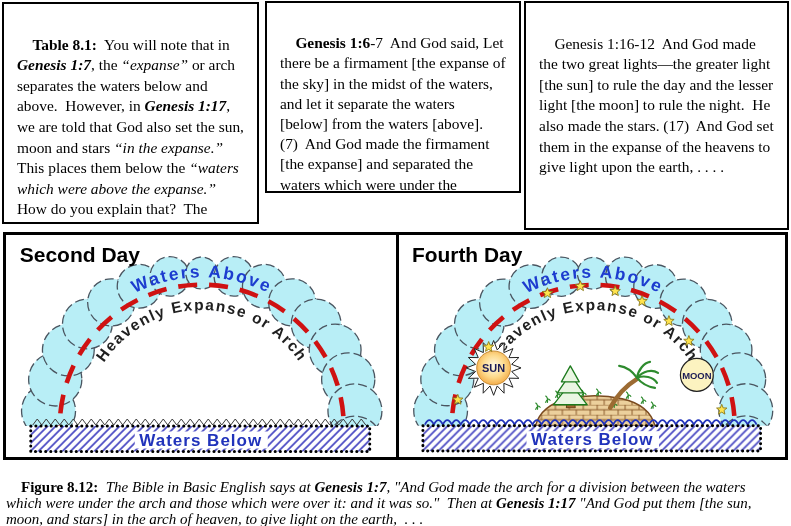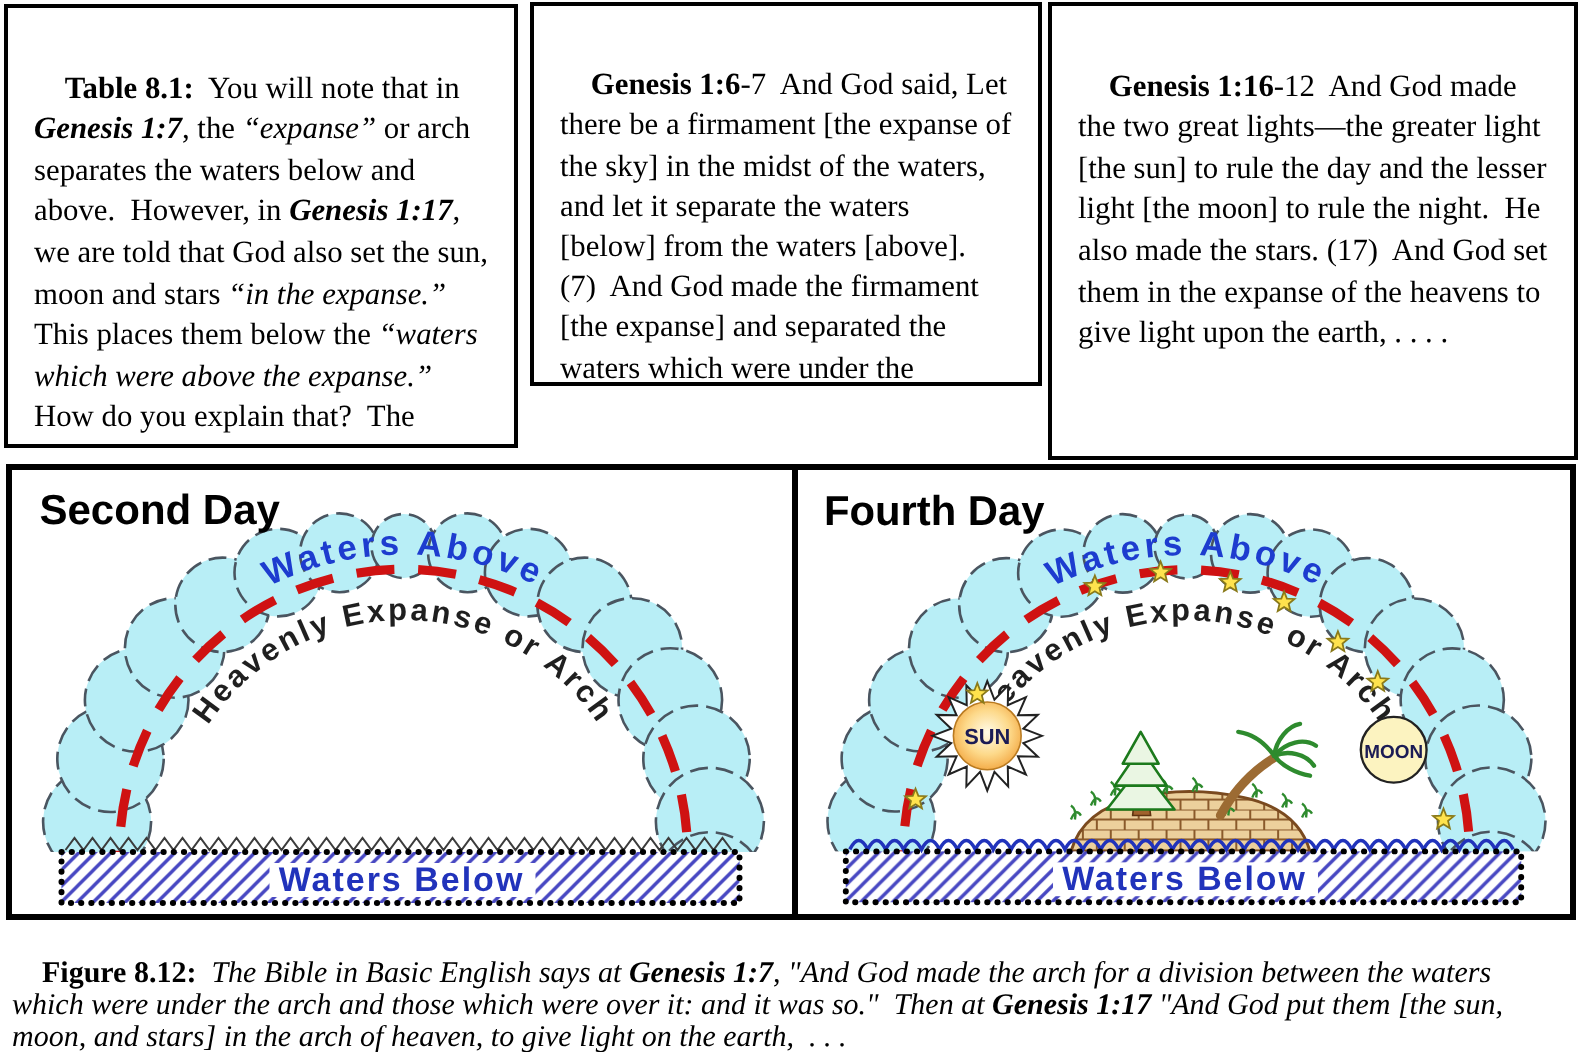--- a/index.html
+++ b/index.html
@@ -63,21 +63,21 @@
 
 <div class="page">
 
   <div class="refbox" id="box1">
     <span><span style="font-weight: bold;">Table 8.1:</span><span>  You will note that in </span><span style="font-weight: bold; font-style: italic;">Genesis 1:7</span><span>, the </span><span style="font-style: italic;">“expanse”</span><span> or arch separates the waters below and above.  However, in </span><span style="font-weight: bold; font-style: italic;">Genesis 1:17</span><span>, we are told that God also set the sun, moon and stars </span><span style="font-style: italic;">“in the expanse.”</span><span>  This places them below the </span><span style="font-style: italic;">“waters which were above the expanse.”</span><span>  How do you explain that?  The water was all gone by that time.</span></span>
   </div>
   <div class="refbox" id="box2">
     <span><span style="font-weight: bold;">Genesis 1:6</span><span>-7  And God said, Let there be a firmament [the expanse of the sky] in the midst of the waters, and let it separate the waters [below] from the waters [above].  (7)  And God made the firmament [the expanse] and separated the waters which were under the expanse from the waters which were above the expanse.  And it was so.</span></span>
   </div>
   <div class="refbox" id="box3">
-    <span><span style="font-weight: bold;">Genesis 1:16</span><span>-12  And God made the two great lights—the greater light [the sun] to rule the day and the lesser light [the moon] to rule the night.  He also made the stars. (17)  And God set them in the expanse of the heavens to give light upon the earth, . . . .</span></span>
+    <span><span style="font-weight: normal;">Genesis 1:16</span><span>-12  And God made the two great lights—the greater light [the sun] to rule the day and the lesser light [the moon] to rule the night.  He also made the stars. (17)  And God set them in the expanse of the heavens to give light upon the earth, . . . .</span></span>
   </div>
 
   <div class="figure-wrap">
 
     <div class="panel">
       <svg class="panel-svg" viewBox="0 0 388 222">
         <defs>
           <pattern id="hatch-p1" patternUnits="userSpaceOnUse" width="8" height="8">
             <rect width="8" height="8" class="hatch-bg"></rect>
             <path d="M-2,2 L2,-2 M0,8 L8,0 M6,10 L10,6" class="hatch-line"></path>

